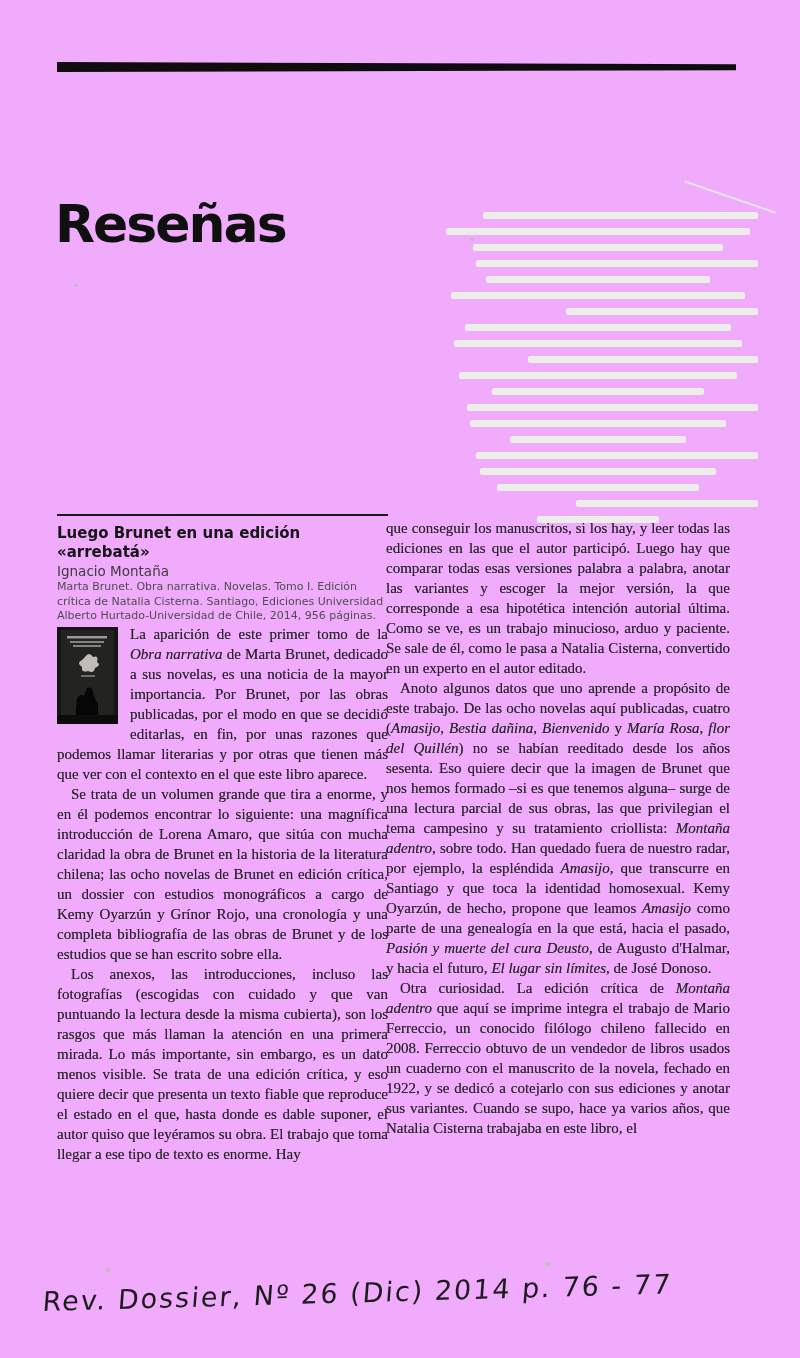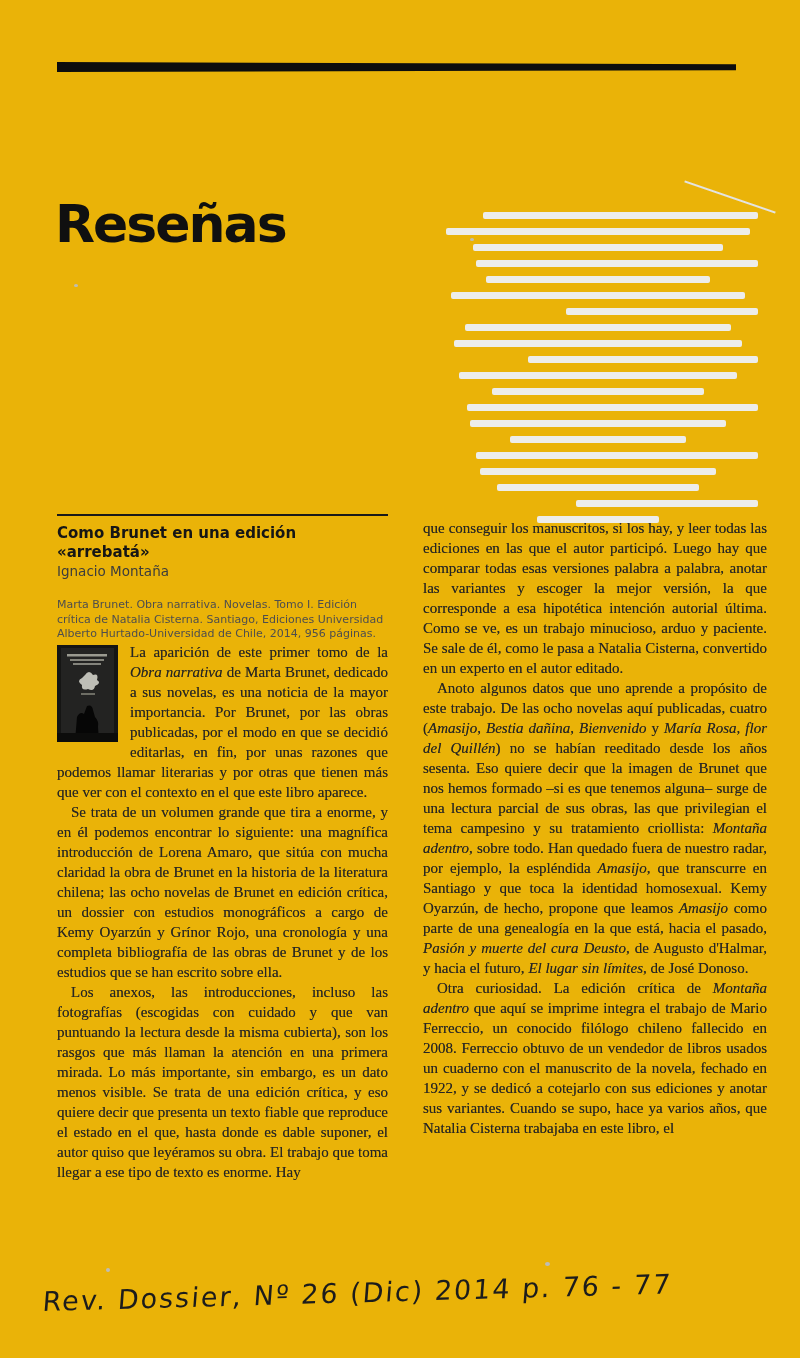--- a/index.html
+++ b/index.html
@@ -1,20 +1,20 @@
 <!DOCTYPE html>
 <html lang="es"><head>
 <meta charset="utf-8">
 <style>
   html,body{margin:0;padding:0;background:#e9e9e9;}
   .page{
     position:relative;
     width:800px;height:1358px;
     margin:0 auto;
-    background:#eab308;
+    background:#f0abfc;
     overflow:hidden;
     font-family:"Liberation Serif", serif;
     color:#262626;
   }
   
   .top-bar{
     position:absolute;left:57px;top:62px;width:679px;height:10px;
     background:#0d0d0d;
     clip-path:polygon(0 0,100% 22%,100% 82%,0 100%);
   }
@@ -33,34 +33,34 @@
   .bleed .bl{height:7px;background:#ededea;margin-bottom:9px;border-radius:2px;}
   .artifact-diagonal{
     position:absolute;left:682px;top:196px;width:96px;height:2px;
     background:#e3e3e0;transform:rotate(19deg);filter:blur(0.4px);
   }
   .speck{position:absolute;background:#bdbdb9;border-radius:50%;filter:blur(0.5px);}
 
   
   .col{position:absolute;text-align:justify;font-size:15px;line-height:20px;}
   .col-left{left:57px;top:514px;width:331px;}
-  .col-right{left:423px;top:518px;width:344px;}
+  .col-right{left:386px;top:518px;width:344px;}
 
   .article-rule{height:2px;background:#191919;margin-bottom:8px;}
   .review-title{
     font-family:"DejaVu Sans", sans-serif;font-weight:bold;
     font-size:15px;line-height:19px;color:#161616;text-align:left;
   }
   .review-author{
     font-family:"DejaVu Sans", sans-serif;font-size:13.5px;color:#3c3c3c;
     line-height:18px;text-align:left;
   }
   .review-bib{
     font-family:"DejaVu Sans", sans-serif;font-size:11px;color:#4e4e4e;
-    line-height:14.5px;margin-top:18px;text-align:left;
+    line-height:14.5px;margin-top:0;text-align:left;
   }
   .body-text{margin-top:0;}
   .body-text p, .col-right p{margin:0;text-shadow:0 0 0.4px rgba(20,20,20,0.55);}
   .body-text p + p, .col-right p + p{text-indent:14px;}
 
   .thumb{
     float:left;width:61px;height:97px;margin:3px 12px 3px 0;
     background:#1b1b1a;position:relative;overflow:hidden;
   }
 
@@ -106,21 +106,21 @@
     </div>
   <div class="artifact-diagonal"></div>
 
   <div class="speck" style="left:74px;top:284px;width:4px;height:3px;"></div>
   <div class="speck" style="left:470px;top:238px;width:4px;height:3px;"></div>
   <div class="speck" style="left:106px;top:1268px;width:4px;height:4px;"></div>
   <div class="speck" style="left:545px;top:1262px;width:5px;height:4px;"></div>
 
   <div class="col col-left">
     <div class="article-rule"></div>
-    <div class="review-title">Como Brunet en una edición «arrebatá»</div>
+    <div class="review-title">Luego Brunet en una edición «arrebatá»</div>
     <div class="review-author">Ignacio Montaña</div>
     <div class="review-bib">Marta Brunet. Obra narrativa. Novelas. Tomo I. Edición crítica de Natalia Cisterna. Santiago, Ediciones Universidad Alberto Hurtado-Universidad de Chile, 2014, 956 páginas.</div>
 
     <div class="body-text">
       <span class="thumb">
         <svg width="61" height="97" viewBox="0 0 61 97">
           <rect x="0" y="0" width="61" height="97" fill="#151514"></rect>
           <rect x="4" y="3" width="53" height="91" fill="#232322"></rect>
           <rect x="10" y="9" width="40" height="2.5" fill="#9a9a90"></rect>
           <rect x="13" y="14" width="34" height="2" fill="#84847c"></rect>

